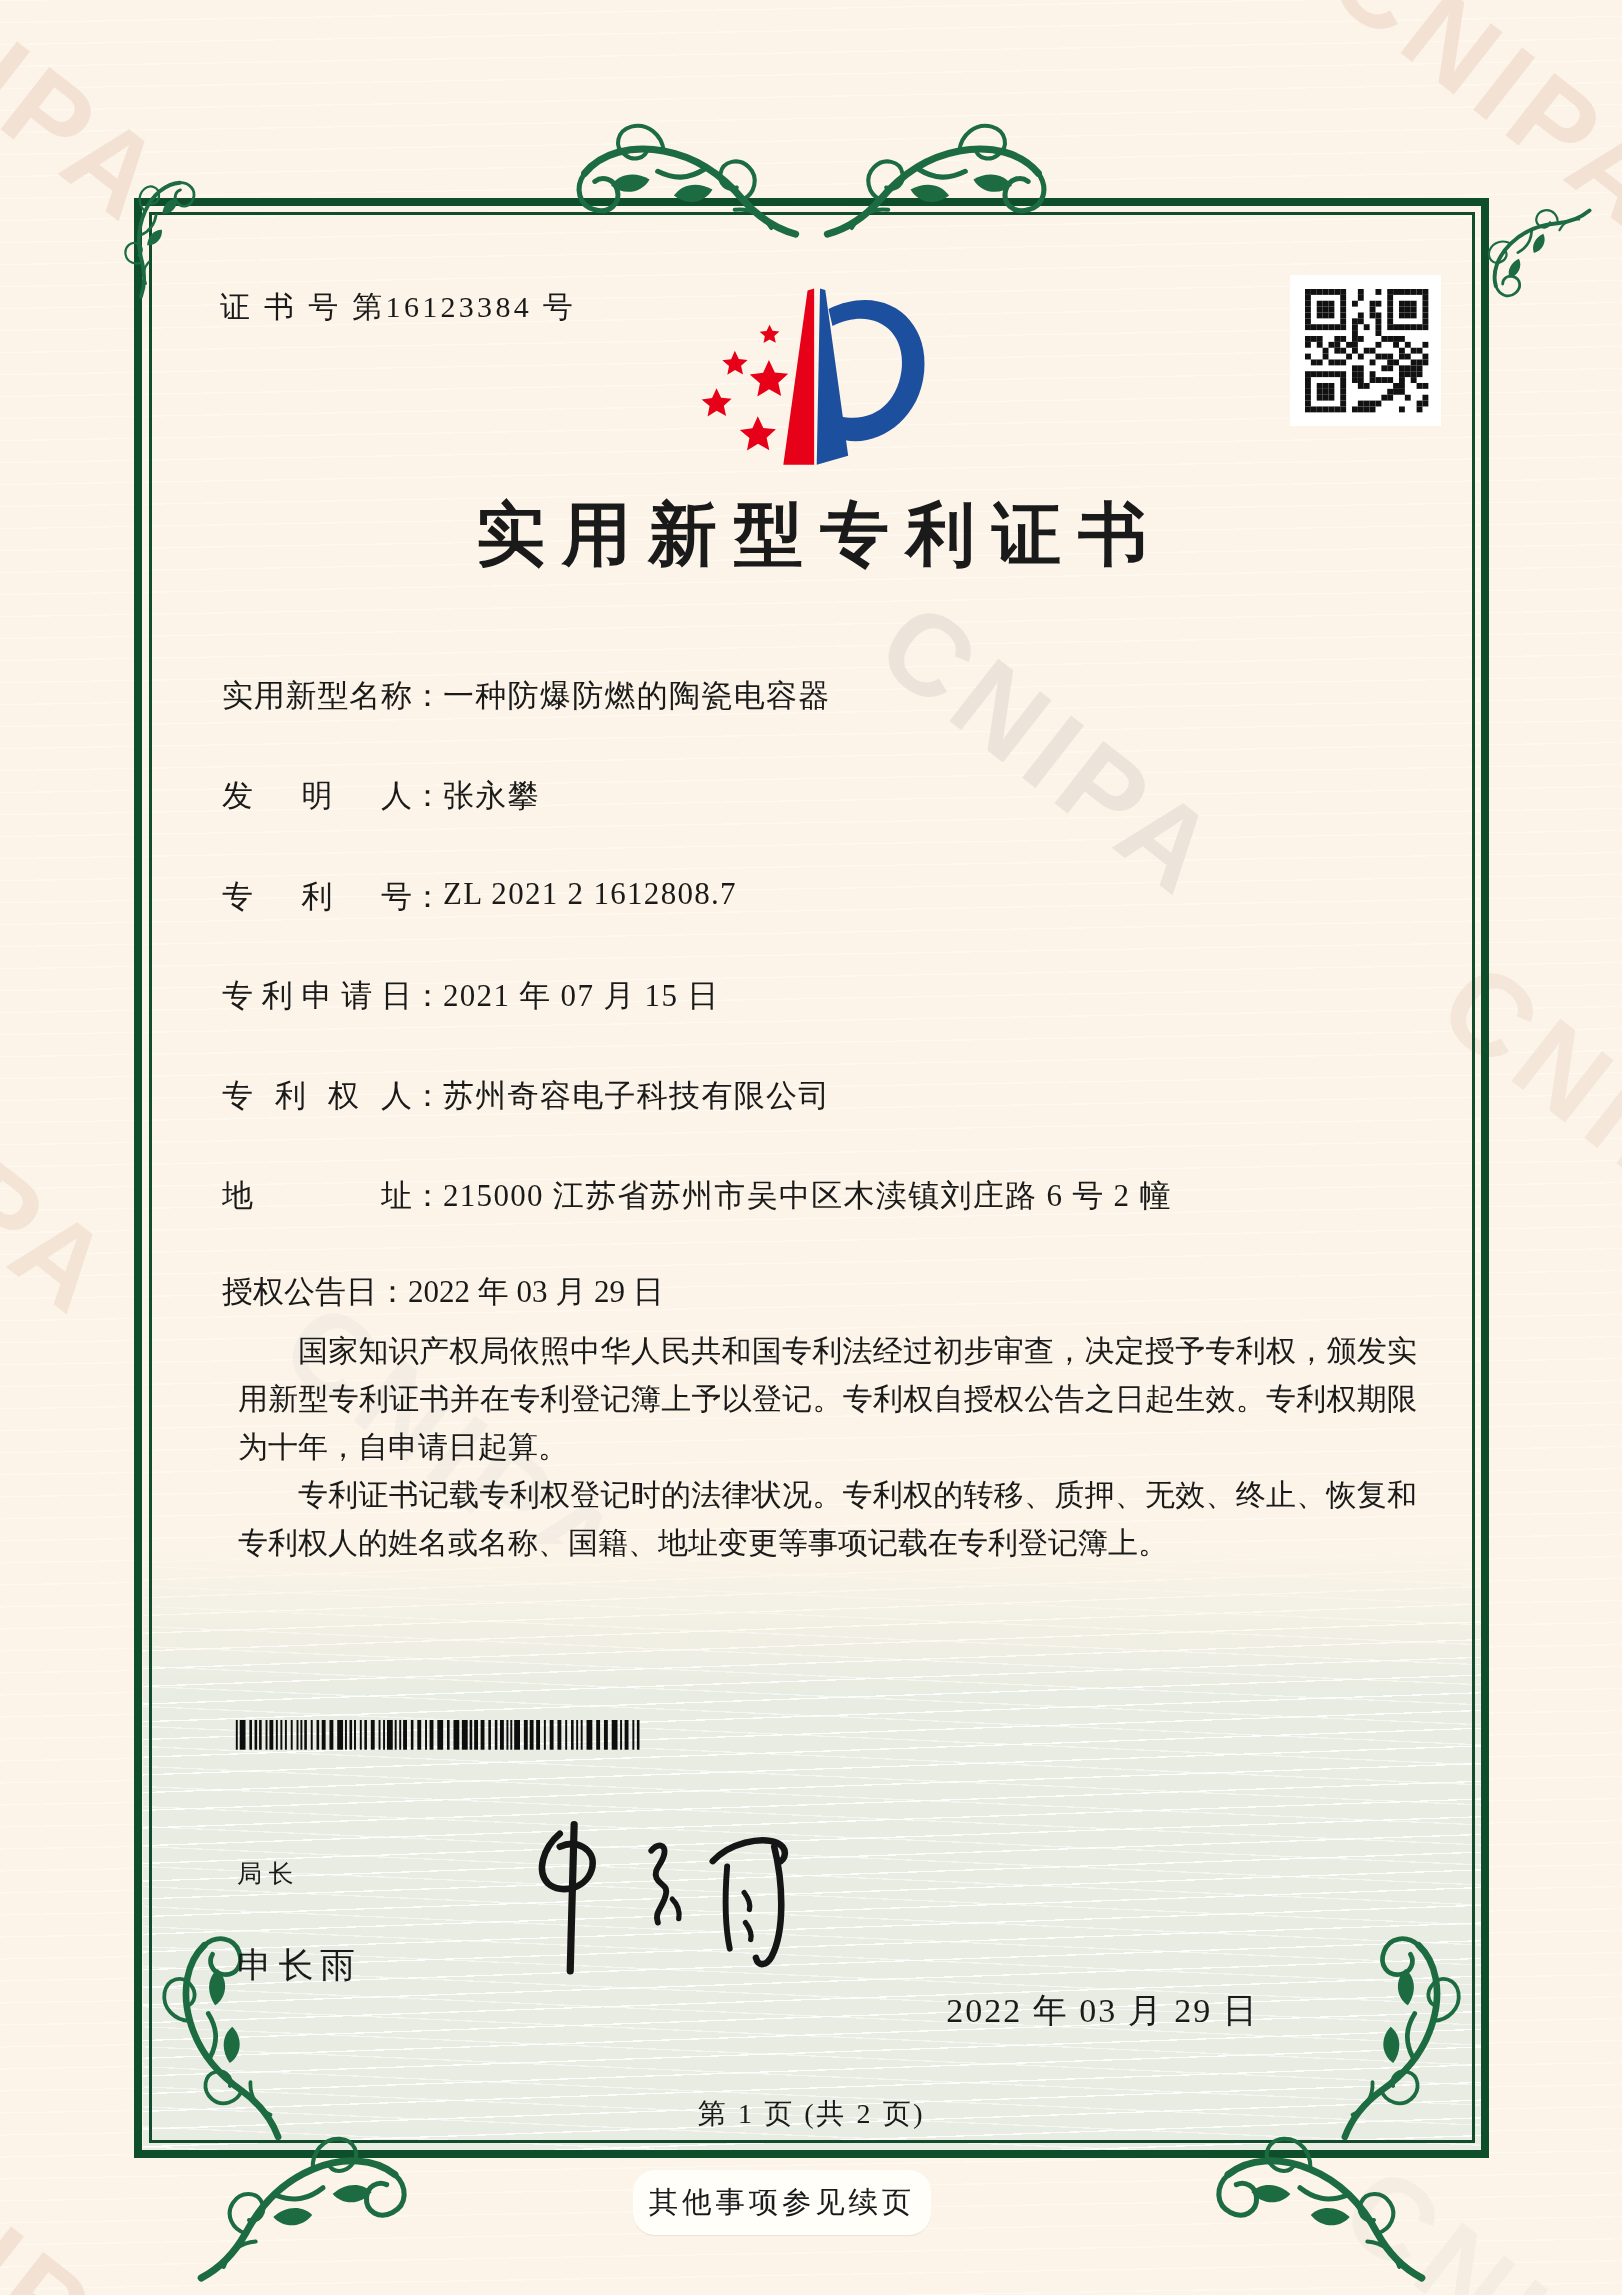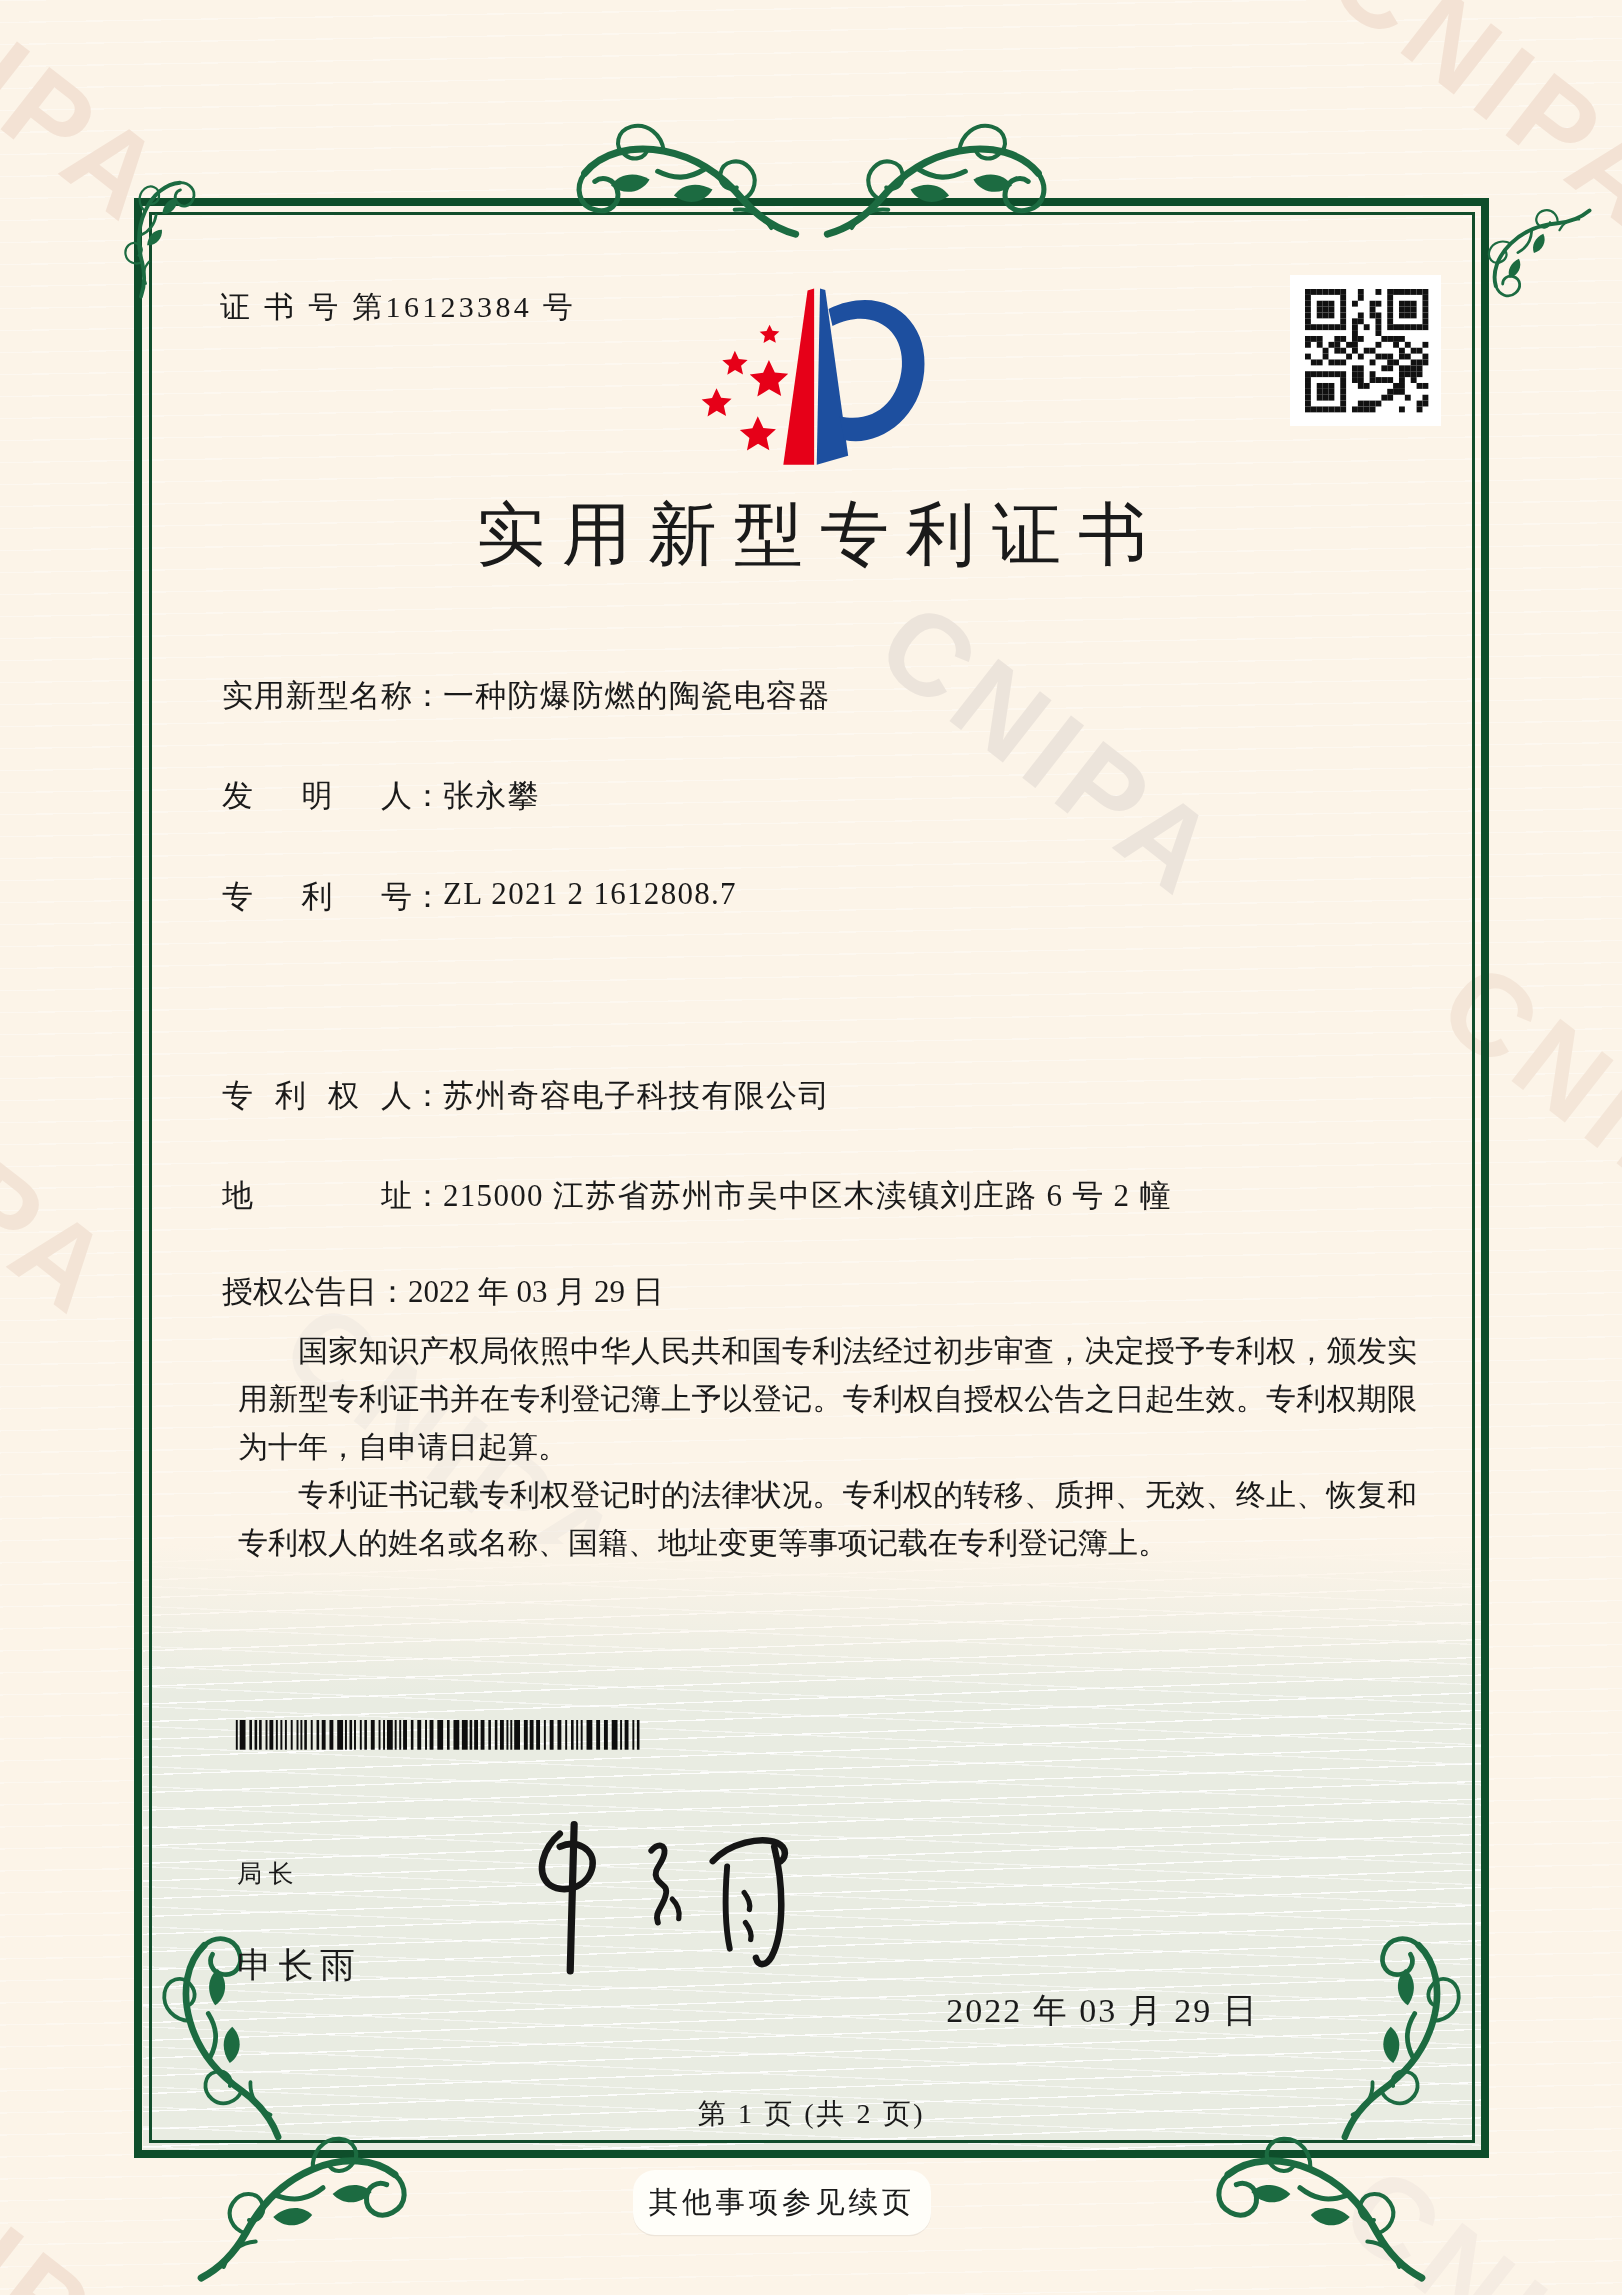--- a/index.html
+++ b/index.html
@@ -36,21 +36,21 @@
   
   .frame-outer{position:absolute;left:134px;top:198px;width:1355px;height:1960px;
     border:8.5px solid #0e4e2b;box-sizing:border-box;z-index:2;}
   .frame-inner{position:absolute;left:149px;top:212px;width:1326px;height:1931px;
     border:3.3px solid #114d2c;box-sizing:border-box;z-index:2;}
   .ornaments{position:absolute;left:0;top:0;width:1623px;height:2295px;z-index:3;pointer-events:none;}
   
   .content{position:absolute;left:0;top:0;width:1314px;height:2295px;z-index:4;}
   .certno{position:absolute;left:220px;top:287px;font-size:30px;letter-spacing:3.3px;}
   .title{position:absolute;left:0;top:489px;width:1623px;text-align:center;
-    font-size:69px;font-weight:normal;letter-spacing:17px;text-indent:17px;}
+    font-size:69px;font-weight:bold;letter-spacing:17px;text-indent:17px;}
   .row{position:absolute;left:222px;font-size:31px;white-space:nowrap;}
   .flabel{display:inline-block;width:190px;text-align:justify;text-align-last:justify;
     -moz-text-align-last:justify;text-justify:inter-ideograph;vertical-align:top;}
   .colon{display:inline-block;vertical-align:top;}
   .fvalue{display:inline-block;vertical-align:top;letter-spacing:1.3px;}
   .grant-left{position:absolute;left:222px;font-size:31px;white-space:nowrap;}
   .grant-right{position:absolute;left:831px;font-size:31px;white-space:nowrap;}
   .bodytext{position:absolute;left:222px;top:1327px;width:1179px;margin-left:16px;}
   .bodytext p{margin:0;font-size:30px;line-height:48px;text-align:justify;
     text-justify:inter-ideograph;text-indent:60px;}
@@ -359,20 +359,23 @@
 
     <div class="row" style="top:675px">
       <span class="flabel">实用新型名称</span><span class="colon">：</span><span class="fvalue">一种防爆防燃的陶瓷电容器</span>
     </div>
     <div class="row" style="top:775px">
       <span class="flabel">发明人</span><span class="colon">：</span><span class="fvalue">张永攀</span>
     </div>
     <div class="row" style="top:876px">
       <span class="flabel">专利号</span><span class="colon">：</span><span class="fvalue">ZL 2021 2 1612808.7</span>
     </div>
+    <div class="row" style="top:975px">
+      <span class="flabel">专利申请日</span><span class="colon">：</span><span class="fvalue">2021 年 07 月 15 日</span>
+    </div>
     <div class="row" style="top:1075px">
       <span class="flabel">专利权人</span><span class="colon">：</span><span class="fvalue">苏州奇容电子科技有限公司</span>
     </div>
     <div class="row" style="top:1175px">
       <span class="flabel">地址</span><span class="colon">：</span><span class="fvalue">215000 江苏省苏州市吴中区木渎镇刘庄路 6 号 2 幢</span>
     </div>
 
     <div class="grant-left" style="top:1271px">
       <span>授权公告日</span><span>：</span><span>2022 年 03 月 29 日</span>
     </div>

